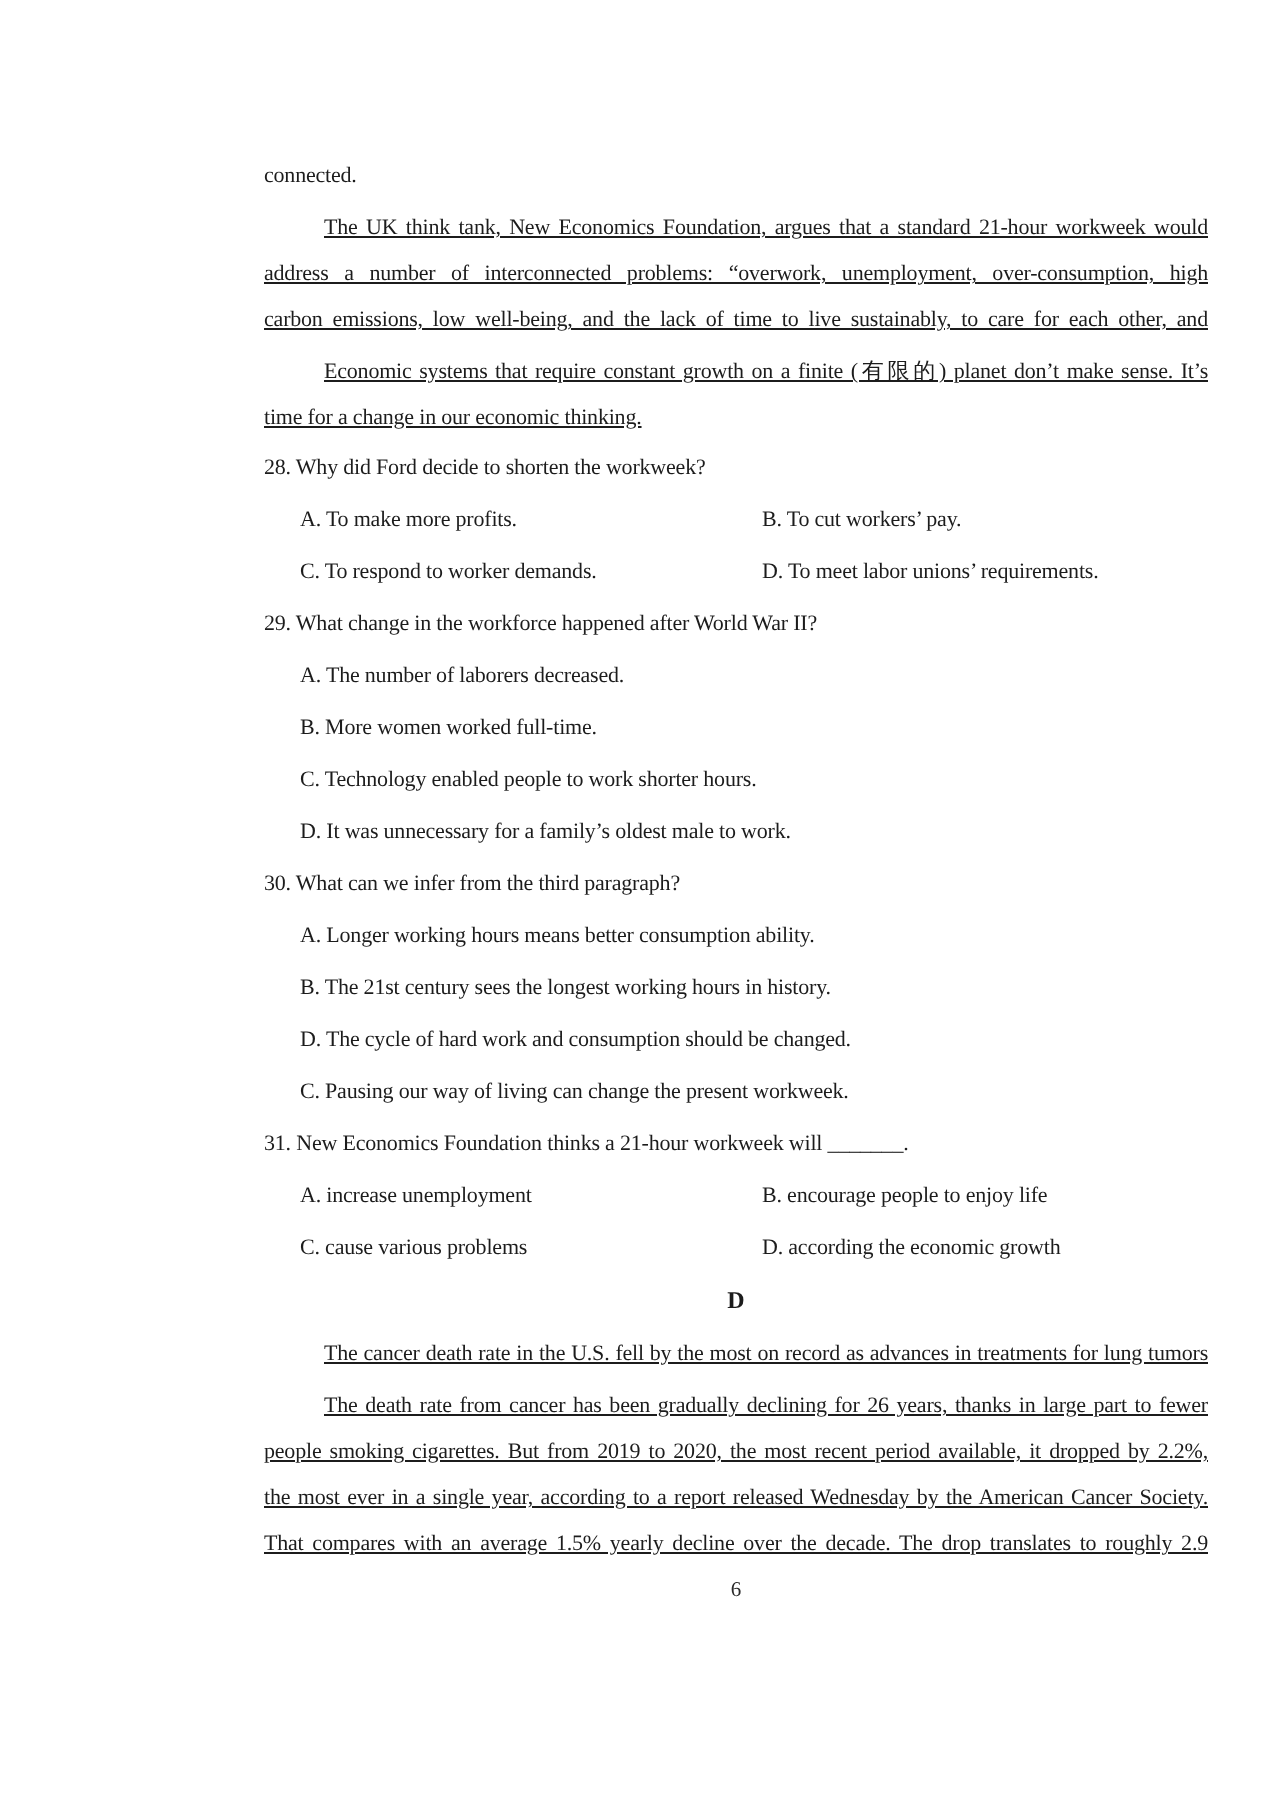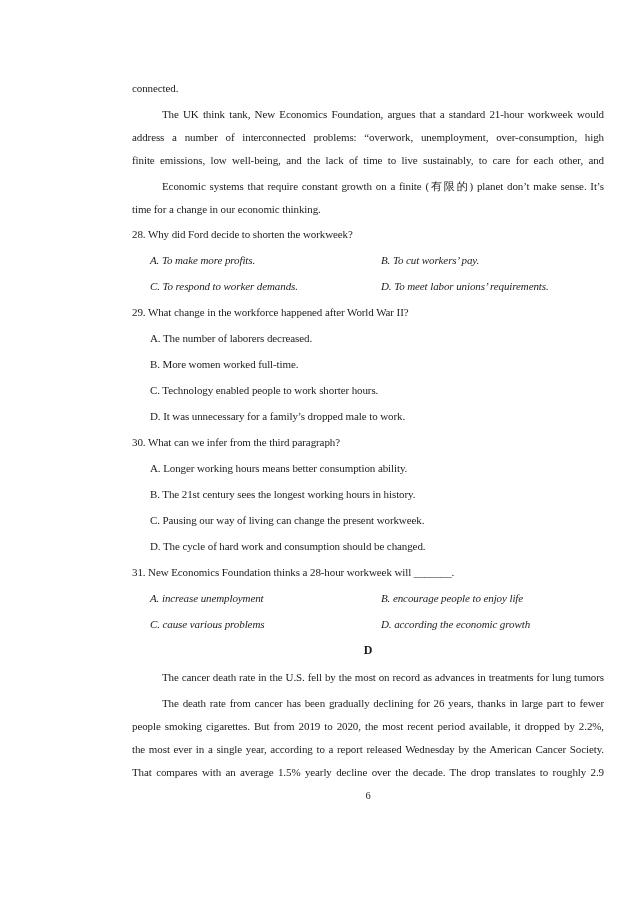--- a/index.html
+++ b/index.html
@@ -11,26 +11,26 @@
     color:#1c1c1c;
     letter-spacing:-0.1px;
   }
   .page { width:640px; height:905px; background:#ffffff; overflow:hidden;margin-left:48px; }
   .content { padding:77px 84px 0 84px; width:640px; }
 
   
   .pline { line-height:23px; height:23px; overflow:hidden; }
   .just { text-align:justify; text-align-last:justify; word-spacing:-0.8px; }
   .indent { text-indent:30px; }
-  .para { margin-top:3px; }
+  .para { margin-top:3px;text-decoration:underline; }
 
   
   .qline { line-height:26px; height:26px; overflow:hidden; }
   .opt   { padding-left:18px; }
-  .optrow { padding-left:18px;font-style:italic; }
+  .optrow { padding-left:18px; }
   .optleft { display:inline-block; width:231px; vertical-align:top; }
   .optright { display:inline; }
 
   .dheader {
     line-height:26px; height:26px; overflow:hidden;
     text-align:center; font-weight:700; font-size:12px; letter-spacing:0;
   }
 
   .pagenum {
     line-height:23px; height:23px;
@@ -41,21 +41,21 @@
 <body>
 
 <div class="page">
   <div class="content">
 
     <p class="pline">connected.</p>
 
     <div class="para">
       <p class="pline just indent">The UK think tank, New Economics Foundation, argues that a standard 21-hour workweek would</p>
       <p class="pline just">address a number of interconnected problems: “overwork, unemployment, over-consumption, high</p>
-      <p class="pline just">finite emissions, low well-being, and the lack of time to live sustainably, to care for each other, and</p>
+      <p class="pline just">carbon emissions, low well-being, and the lack of time to live sustainably, to care for each other, and</p>
     </div>
 
     <div class="para">
       <p class="pline just indent">Economic systems that require constant growth on a finite (有限的) planet don’t make sense. It’s</p>
       <p class="pline">time for a change in our economic thinking.</p>
     </div>
 
     <div class="qblock">
       <p class="qline">28. Why did Ford decide to shorten the workweek?</p>
       <div class="qline optrow">
@@ -64,33 +64,33 @@
       <div class="qline optrow">
         <span class="optleft">C. To respond to worker demands.</span><span class="optright">D. To meet labor unions’ requirements.</span>
       </div>
     </div>
 
     <div class="qblock">
       <p class="qline">29. What change in the workforce happened after World War II?</p>
       <p class="qline opt">A. The number of laborers decreased.</p>
       <p class="qline opt">B. More women worked full-time.</p>
       <p class="qline opt">C. Technology enabled people to work shorter hours.</p>
-      <p class="qline opt">D. It was unnecessary for a family’s dropped male to work.</p>
+      <p class="qline opt">D. It was unnecessary for a family’s oldest male to work.</p>
     </div>
 
     <div class="qblock">
       <p class="qline">30. What can we infer from the third paragraph?</p>
       <p class="qline opt">A. Longer working hours means better consumption ability.</p>
       <p class="qline opt">B. The 21st century sees the longest working hours in history.</p>
+      <p class="qline opt">D. The cycle of hard work and consumption should be changed.</p>
       <p class="qline opt">C. Pausing our way of living can change the present workweek.</p>
-      <p class="qline opt">D. The cycle of hard work and consumption should be changed.</p>
     </div>
 
     <div class="qblock">
-      <p class="qline">31. New Economics Foundation thinks a 28-hour workweek will _______.</p>
+      <p class="qline">31. New Economics Foundation thinks a 21-hour workweek will _______.</p>
       <div class="qline optrow">
         <span class="optleft">A. increase unemployment</span><span class="optright">B. encourage people to enjoy life</span>
       </div>
       <div class="qline optrow">
         <span class="optleft">C. cause various problems</span><span class="optright">D. according the economic growth</span>
       </div>
     </div>
 
     <p class="dheader">D</p>
 

